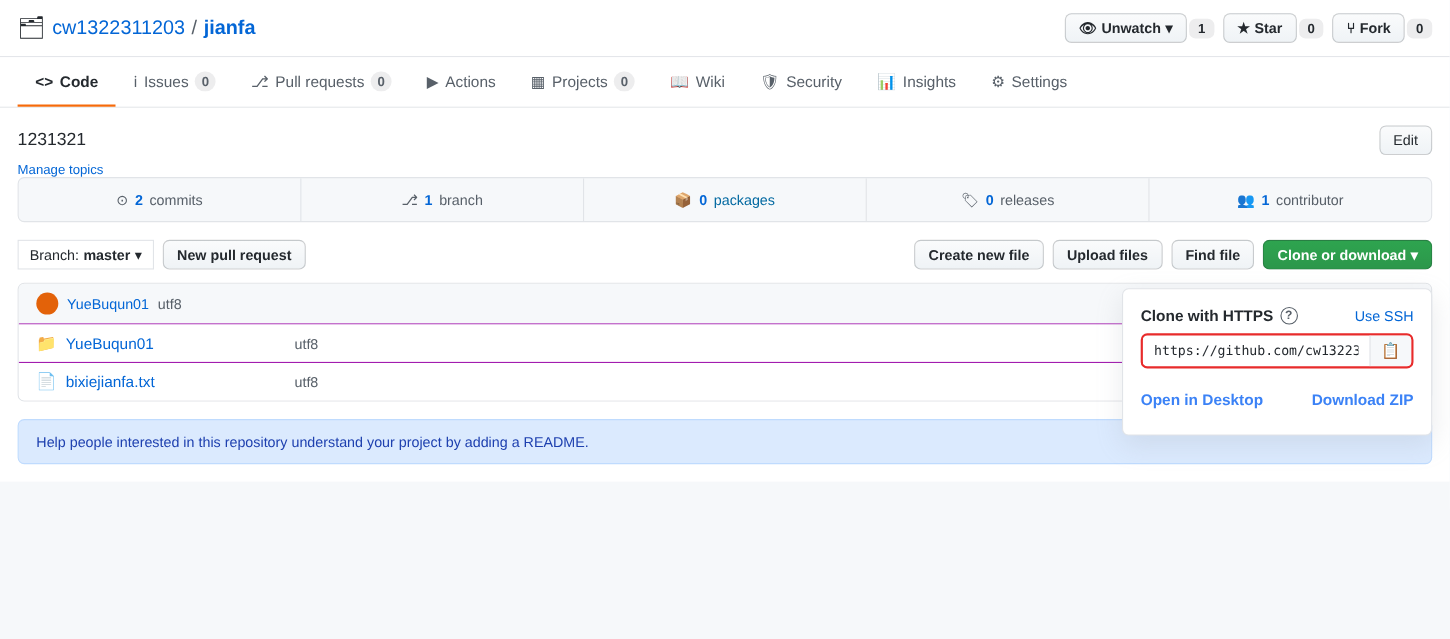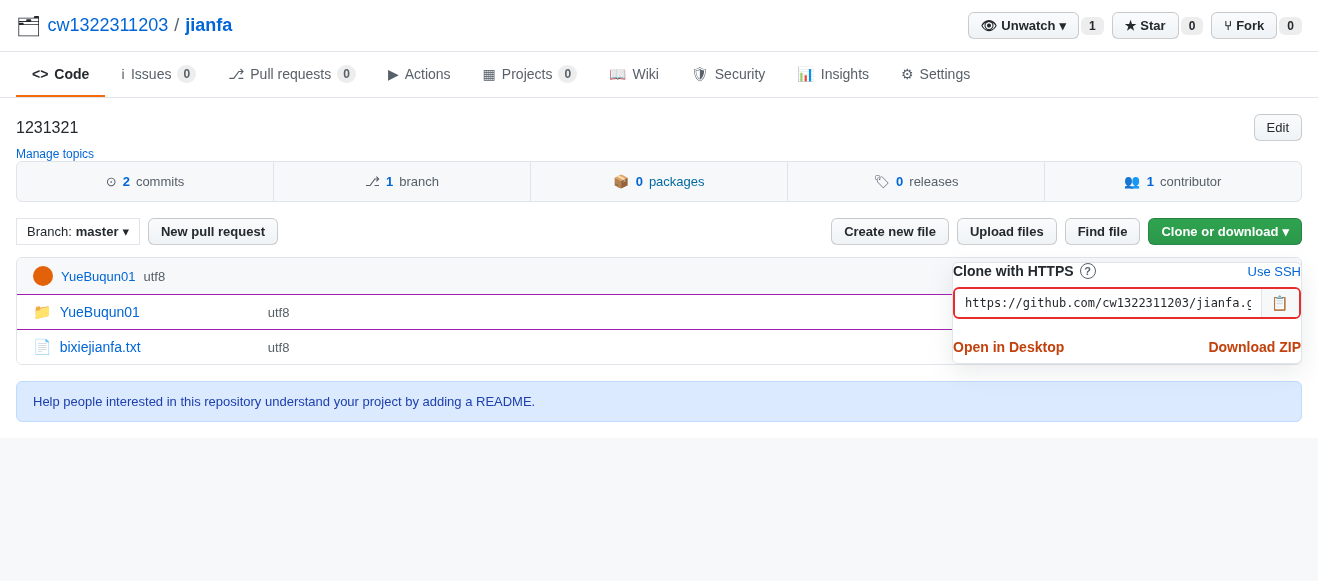--- a/index.html
+++ b/index.html
@@ -33,30 +33,30 @@
     .branch-btn { display: flex; align-items: center; gap: 4px; padding: 5px 10px; border: 1px solid #e1e4e8; border-radius: 0; background: #fff; cursor: pointer; font-size: 13px; }
 
     .file-table { border: 1px solid #e1e4e8; border-radius: 6px; overflow: hidden; margin-bottom: 16px; }
     .file-row { display: flex; align-items: center; padding: 8px 16px; border-bottom: 1px solid #a21caf; background: #fff; gap: 8px; }
     .file-row:last-child { border-bottom: none; }
     .file-row.header { background: #f6f8fa; font-size: 13px; color: #586069; }
 
     .readme-notice { background: #dbeafe; border: 1px solid #bfdbfe; border-radius: 6px; padding: 12px 16px; color: #1e40af; font-size: 13px; margin-top: 8px; }
 
     
-    .clone-panel { position: absolute; top: 44px; right: 0; width: 350px; background: #fff; border: 1px solid #e1e4e8; border-radius: 6px; box-shadow: 0 8px 24px rgba(149,157,165,0.2); z-index: 100; padding: 0; }
+    .clone-panel { position: absolute; top: 44px; right: 0; width: 282px; background: #fff; border: 1px solid #e1e4e8; border-radius: 6px; box-shadow: 0 8px 24px rgba(149,157,165,0.2); z-index: 100; padding: 16px; }
     .clone-panel-header { display: flex; align-items: center; justify-content: space-between; margin-bottom: 8px; }
     .clone-panel-title { font-weight: 600; font-size: 14px; display: flex; align-items: center; gap: 6px; }
     .clone-panel-link { color: #0366d6; font-size: 13px; cursor: pointer; }
     .clone-panel-desc { color: #586069; font-size: 12px; margin-bottom: 10px; }
     .clone-url-row { display: flex; align-items: center; border: 2px solid #e82b2b; border-radius: 6px; overflow: hidden; margin-bottom: 12px; }
     .clone-url-input { flex: 1; padding: 6px 10px; border: none; font-size: 12px; font-family: monospace; color: #24292e; background: #fff; outline: none; }
     .clone-copy-btn { padding: 6px 10px; background: #f6f8fa; border-left: 1px solid #e1e4e8; cursor: pointer; display: flex; align-items: center; }
     .clone-panel-actions { display: flex; justify-content: space-between; }
-    .clone-action-link { color: #c2410c; font-size: 14px; font-weight: 600; cursor: pointer; padding: 8px 0; }
+    .clone-action-link { color: #3b82f6; font-size: 14px; font-weight: 600; cursor: pointer; padding: 8px 0; }
   </style>
 </head>
 <body>
 
 <div class="repo-header">
   <div class="repo-title">
     <span>🗂</span>
     <a style="color:#0366d6;text-decoration:none;font-size:18px;font-weight:400">cw1322311203</a>
     <span style="color:#586069;font-size:18px">/</span>
     <a style="color:#0366d6;text-decoration:none;font-size:18px;font-weight:600">jianfa</a>

